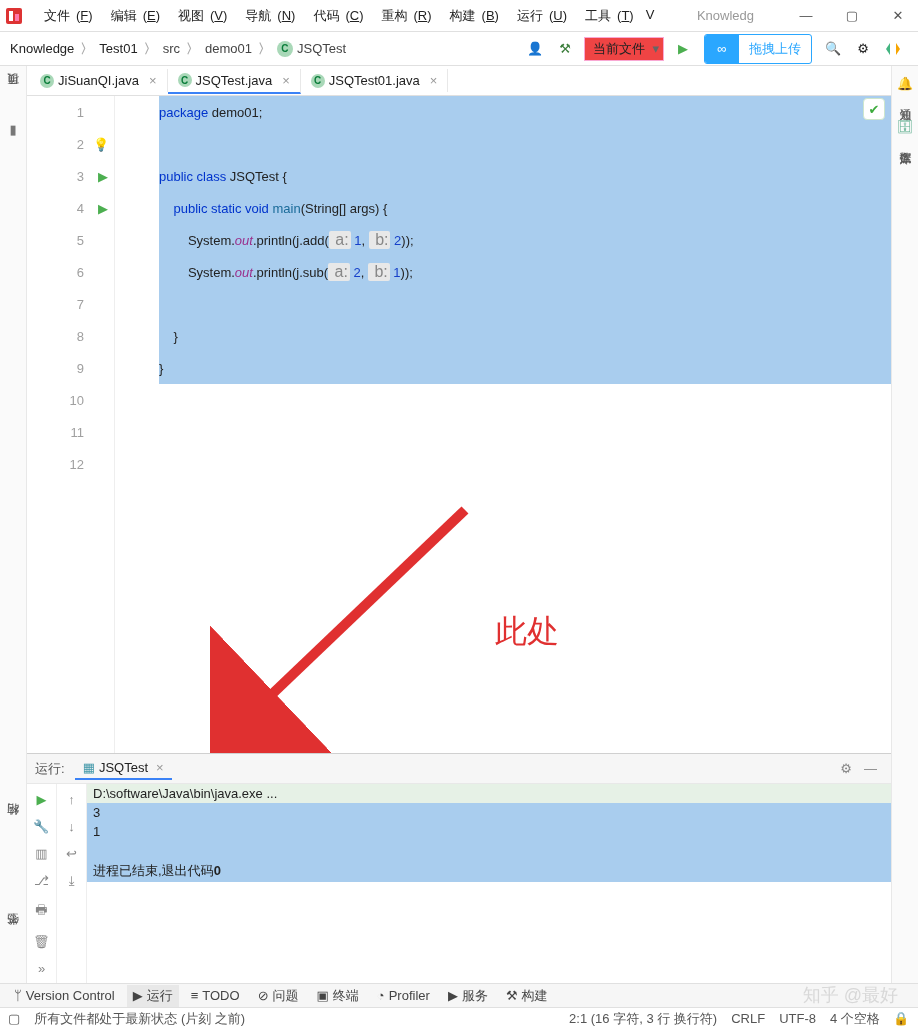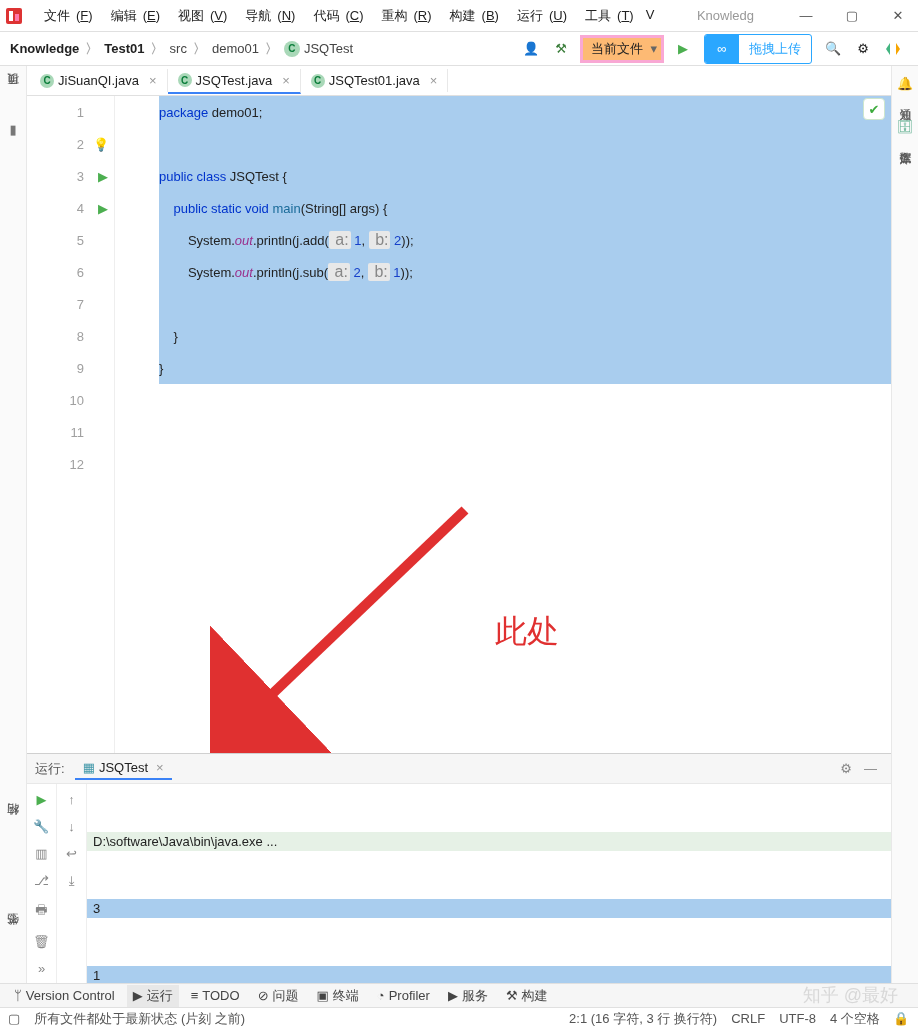--- a/index.html
+++ b/index.html
@@ -9,26 +9,26 @@
   .titlebar .logo { width:16px; height:16px; margin-right:10px; }
   .menu-items { display:flex; gap:0; flex:1; }
   .menu-items span { padding:2px 6px; }
   .menu-items span u { text-decoration:underline; }
   .title-text { color:#999; margin-right:28px; }
   .win-btns { display:flex; gap:18px; margin-left:10px; }
   .win-btn { width:28px; height:22px; display:flex; align-items:center; justify-content:center; color:#555;}
   
   .navbar { height:34px; display:flex; align-items:center; padding:0 10px; border-bottom:1px solid #e0e0e0; }
   .crumbs { display:flex; align-items:center; gap:2px; font-weight:bold; font-size:14px;}
-  .crumb { font-weight:bold; }
+  .crumb { font-weight:normal; }
   .crumb.light { font-weight:normal; color:#444;}
   .chev { color:#aaa; margin:0 4px;}
   .navbar-spacer { flex:1; }
   .nav-icon { width:22px; height:22px; margin:0 4px; display:flex; align-items:center; justify-content:center;}
-  .run-combo { border:3px solid #f9a8d4; background:#fdba74; padding:2px 18px 2px 8px; margin:0 4px; position:relative;}
+  .run-combo { border:1px solid #f9a8d4; background:#ef4444; padding:2px 18px 2px 8px; margin:0 4px; position:relative;}
   .run-combo::after { content:"▾"; position:absolute; right:4px; top:3px; color:#666;}
   .play-btn { color:#4caf50;}
   .upload-btn { display:flex; align-items:center; background:#fff; border:1px solid #2aa7ff; border-radius:3px; overflow:hidden; margin:0 6px;}
   .upload-blue { background:#2aa7ff; color:#fff; width:34px; height:28px; display:flex; align-items:center; justify-content:center;}
   .upload-text { color:#2aa7ff; padding:0 10px; font-size:13px;}
   
   .tabs-row { display:flex; align-items:center; height:30px; border-bottom:1px solid #e0e0e0; padding-left:30px;}
   .etab { display:flex; align-items:center; gap:4px; padding:4px 10px; border-right:1px solid #e8e8e8;}
   .etab.active { background:#fff; border-bottom:2px solid #3b82f6; margin-bottom:-1px;}
   .etab .ico { width:14px; height:14px; border-radius:50%; background:#a9d8b8; color:#0a7d3a; font-size:10px; display:flex; align-items:center; justify-content:center; font-weight:bold;}
@@ -67,21 +67,21 @@
   .run-panel { position:absolute; left:27px; right:27px; bottom:44px; height:232px; border-top:1px solid #d0d0d0; background:#fff;}
   .run-head { height:30px; display:flex; align-items:center; border-bottom:1px solid #e8e8e8; padding:0 8px; background:#f6f6f6;}
   .run-head .lbl { color:#555;}
   .run-head .tab { display:flex; align-items:center; gap:4px; margin-left:10px; padding:3px 8px; border-bottom:2px solid #3b82f6;}
   .run-head .spacer { flex:1;}
   .run-head .icon { color:#888; margin:0 6px;}
   .run-body { display:flex; height:calc(100% - 30px);}
   .run-tcol { width:30px; display:flex; flex-direction:column; align-items:center; gap:12px; padding-top:8px; color:#888; border-right:1px solid #eee;}
   .run-tcol2 { width:30px; display:flex; flex-direction:column; align-items:center; gap:12px; padding-top:8px; color:#888; border-right:1px solid #eee;}
   .run-out { flex:1; font-family:Consolas,monospace; font-size:18px; }
-  .outline { padding:2px 6px;margin-top:48px;}
+  .outline { padding:2px 6px;}
   .cmdline { background:#e6f1e6;}
   .selout { background:#a9cdee;}
   
   .bottom-tools { position:absolute; left:0; right:0; bottom:22px; height:24px; background:#f6f6f6; border-top:1px solid #e0e0e0; display:flex; align-items:center; gap:6px; padding:0 8px;}
   .bottom-tools .bt { display:flex; align-items:center; gap:4px; padding:2px 6px; color:#444;}
   .bottom-tools .bt.active { background:#e8e8e8;}
   .bottom-tools .spacer { flex:1;}
   .watermark { position:absolute; right:20px; bottom:22px; color:#d8d8d8; font-size:18px;}
   .statusbar { position:absolute; left:0; right:0; bottom:0; height:22px; border-top:1px solid #e0e0e0; background:#fff; display:flex; align-items:center; padding:0 8px; font-size:12px; color:#555; gap:14px;}
   .statusbar .spacer { flex:1;}

